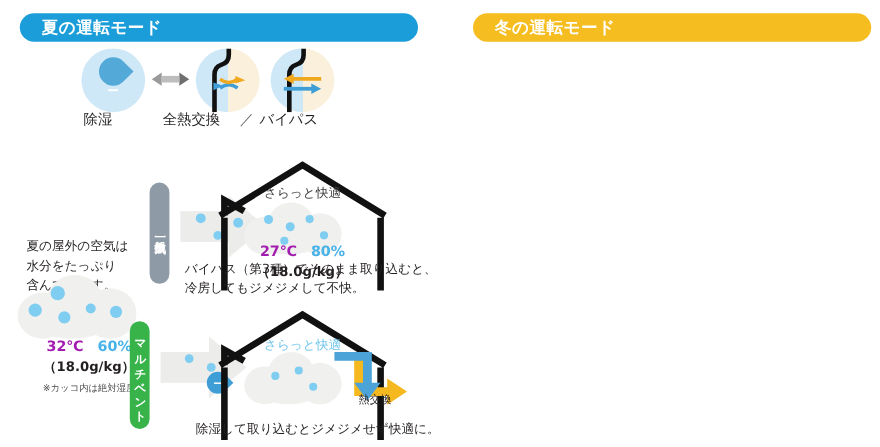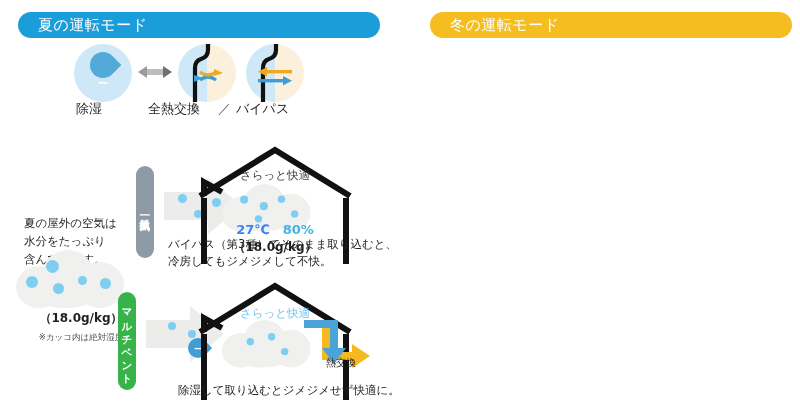--- a/index.html
+++ b/index.html
@@ -15,21 +15,21 @@
   .panel.winter{left:400px;}
 
   
   .hdr{
     position:absolute;top:12px;height:26px;border-radius:13px;
     display:flex;align-items:center;
   }
   .summer .hdr{left:18px;width:362px;background:#1b9dd9;}
   .winter .hdr{left:30px;width:362px;background:#f5bd1f;}
   .hdr-label{
-    color:#fff;font-weight:normal;font-size:15px;margin-left:20px;
+    color:#fff;font-weight:bold;font-size:15px;margin-left:20px;
     letter-spacing:.5px;white-space:nowrap;
   }
 
   
   .modes{position:absolute;top:44px;height:76px;}
   .summer .modes{left:74px;}
   .winter .modes{left:498px;}
   .mode-icon{position:absolute;top:0;width:58px;height:58px;border-radius:50%;}
   .mode-icon.dehum{left:0;background:#cfe8f7;}
   .mode-icon.hx{left:104px;}
@@ -72,21 +72,21 @@
   .cloud .l4{left:14px;top:26px;width:70px;height:32px;}
   .cloud .dot{position:absolute;border-radius:50%;}
   .dot.blue{background:#7fcdf0;}
 
   .summer .big-cloud{left:16px;top:250px;}
 
   
   .reading{position:absolute;text-align:center;width:150px;}
   .summer .out-reading{left:6px;top:308px;}
   .r-line1{font-size:13px;font-weight:bold;color:#231f20;white-space:nowrap;}
-  .r-temp{color:#3b82f6;}
+  .r-temp{color:#a21caf;}
   .r-rh{margin-left:8px;}
   .r-rh.blue{color:#46b2e8;}
   .r-line2{font-size:12px;font-weight:bold;color:#231f20;margin-top:2px;white-space:nowrap;}
   .r-note{font-size:8.5px;color:#4a4a4a;margin-top:5px;white-space:nowrap;}
 
   
   .vbadge{
     position:absolute;width:18px;border-radius:9px;
     display:flex;align-items:center;justify-content:center;
   }
@@ -215,20 +215,24 @@
       <div class="lobe l3"></div>
       <div class="lobe l4"></div>
     <div class="dot blue" style="left:30px;top:10px;width:13px;height:13px;"></div>
     <div class="dot blue" style="left:10px;top:26px;width:12px;height:12px;"></div>
     <div class="dot blue" style="left:37px;top:33px;width:11px;height:11px;"></div>
     <div class="dot blue" style="left:62px;top:26px;width:9px;height:9px;"></div>
     <div class="dot blue" style="left:84px;top:28px;width:11px;height:11px;"></div>
   </div>
 
   <div class="reading out-reading">
+    <div class="r-line1">
+      <span class="r-temp">32℃</span>
+      <span class="r-rh blue">60%</span>
+    </div>
     <div class="r-line2">（18.0g/kg）</div>
     <div class="r-note">※カッコ内は絶対湿度</div>
   </div>
 
   <div class="vbadge gray vb-top">
     <span>一般換気</span>
   </div>
   <div class="vbadge green vb-bot">
     <span>マルチベント</span>
   </div>

